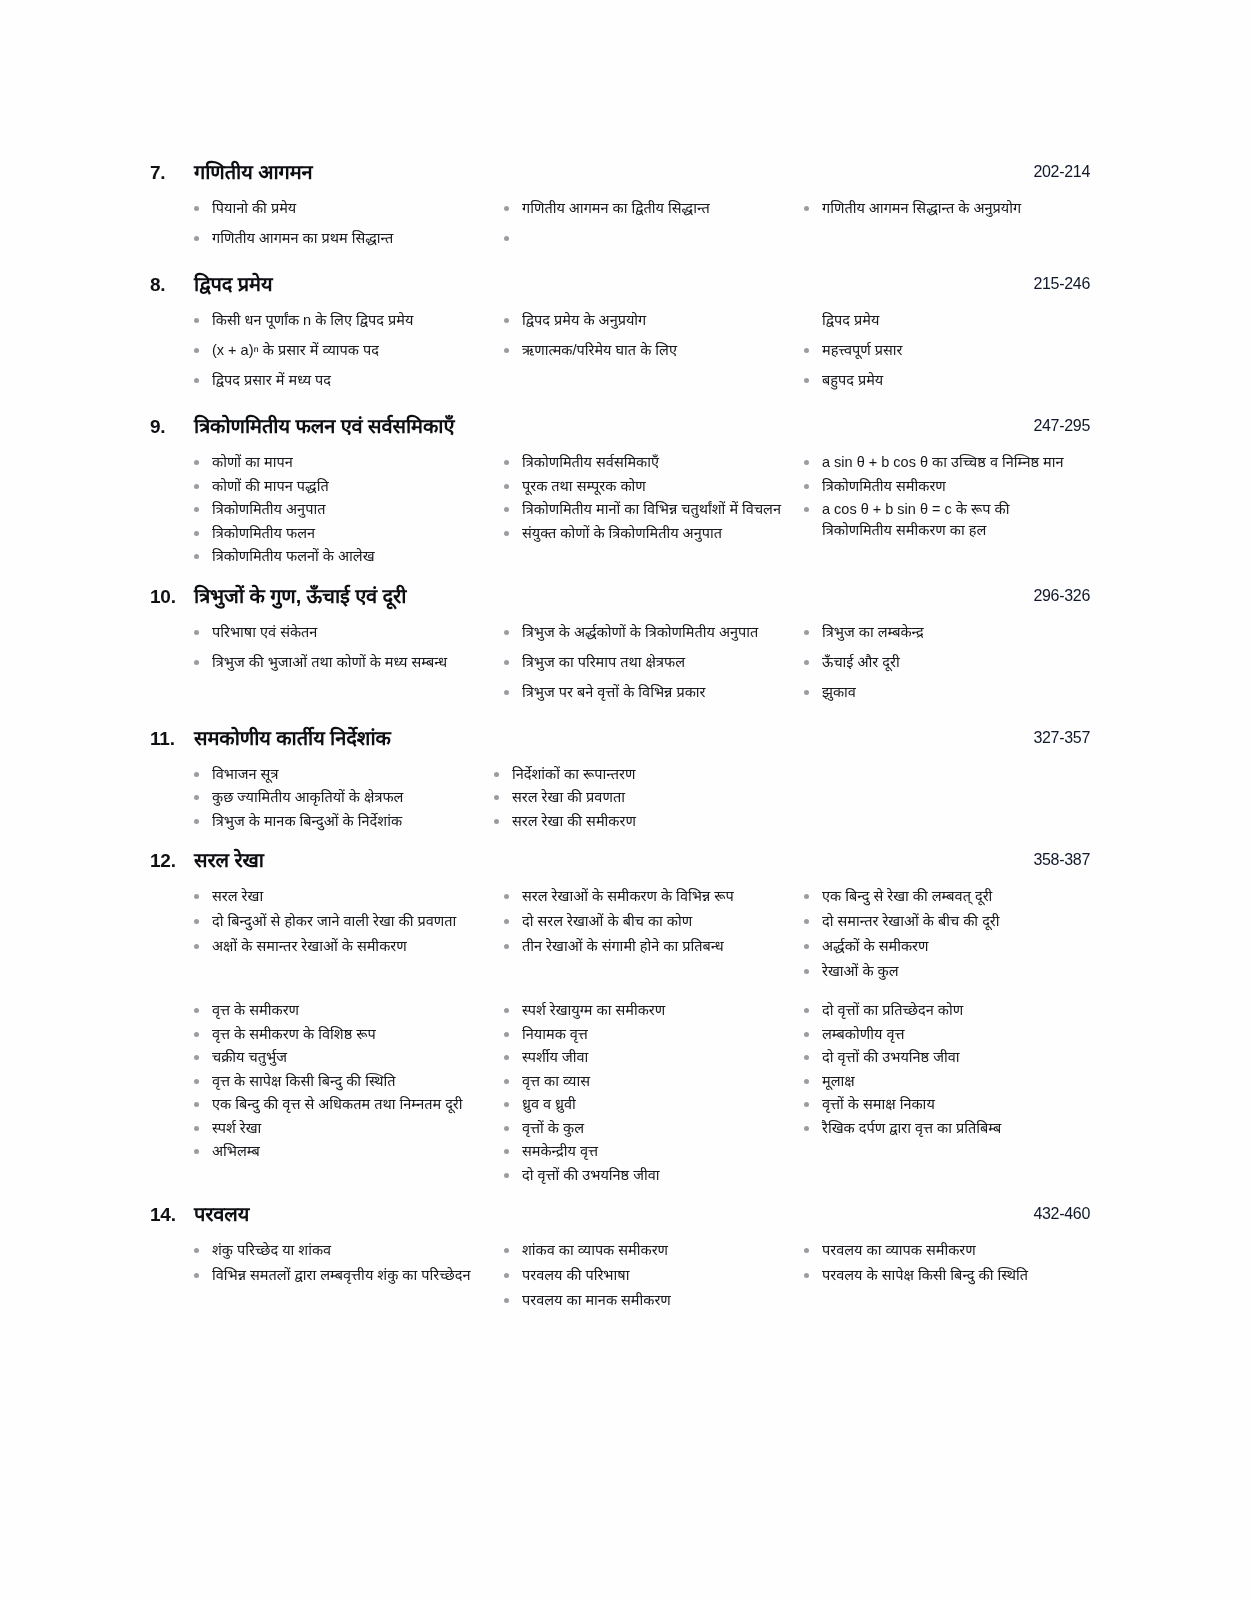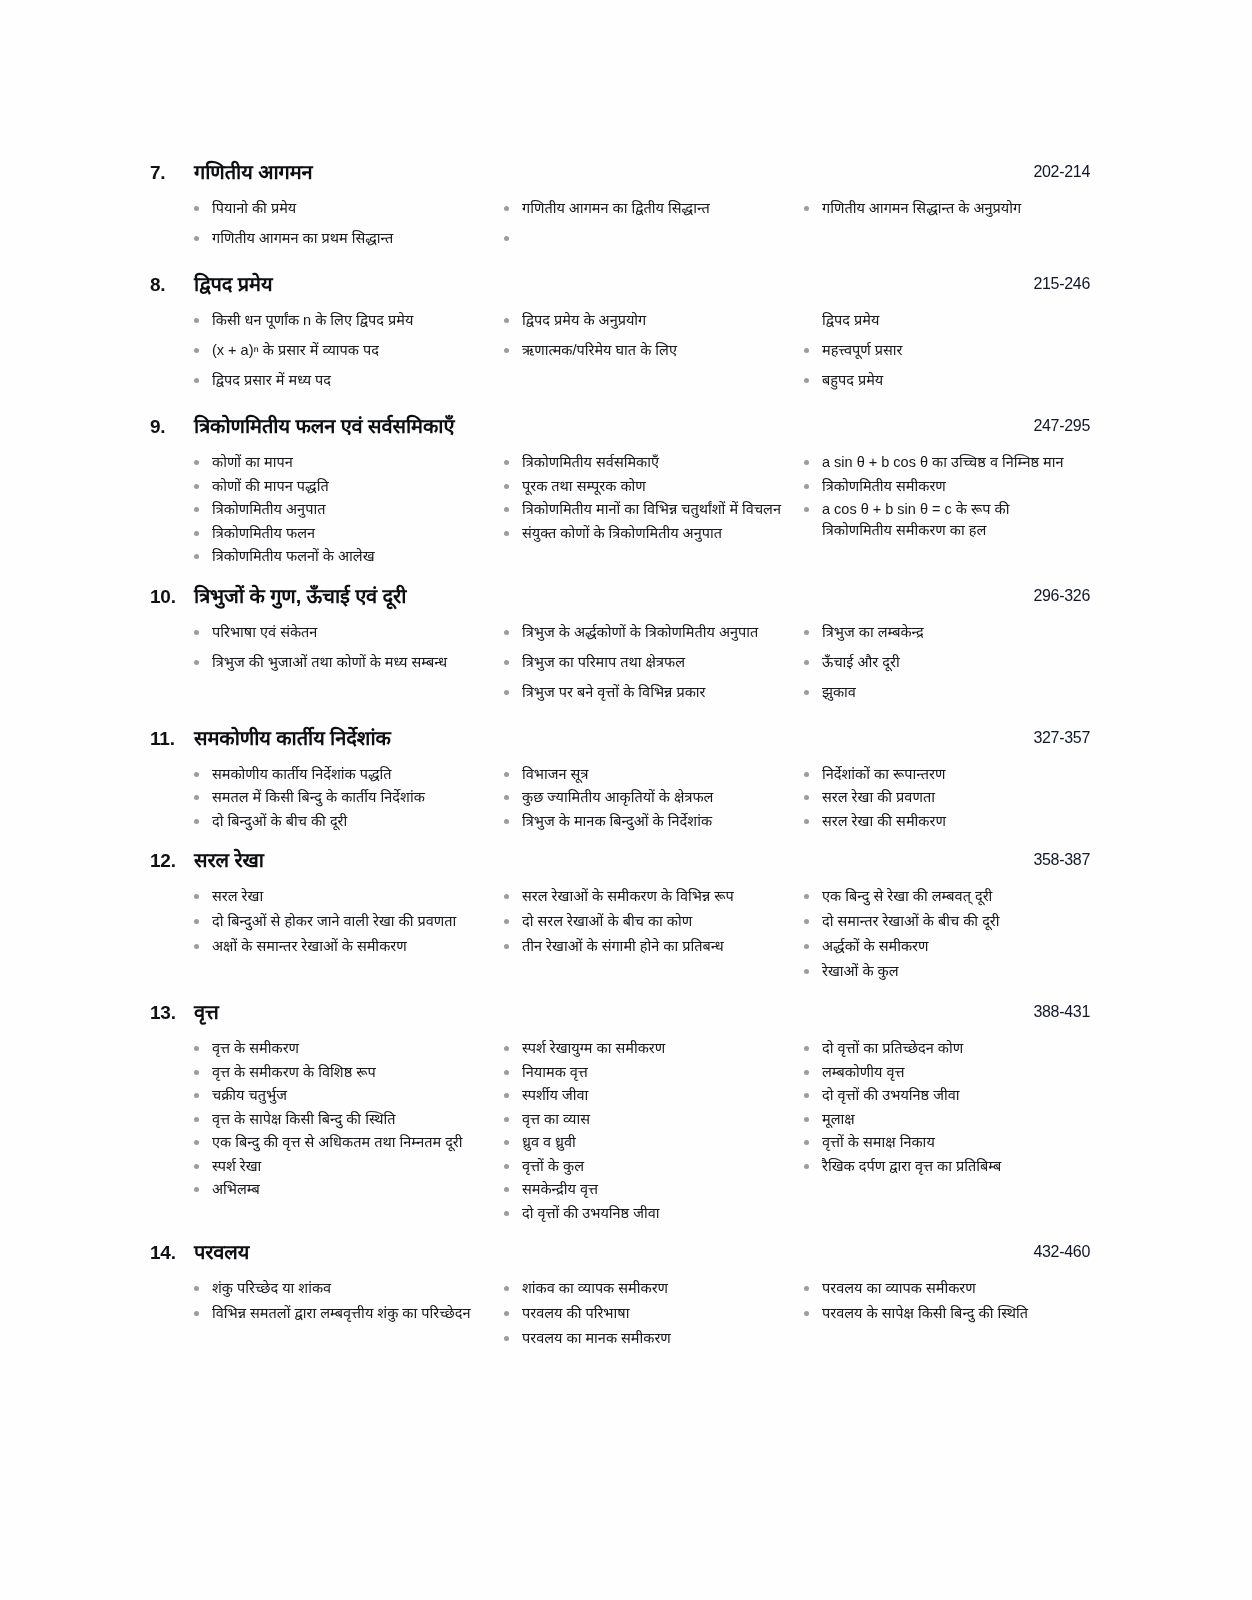--- a/index.html
+++ b/index.html
@@ -237,27 +237,20 @@
           </div>
         </div>
       </div>
       <div class="chapter tight">
         <div class="chapter-head">
           <div class="chapter-num">11.</div>
           <div class="chapter-title">समकोणीय कार्तीय निर्देशांक</div>
           <div class="chapter-pages">327-357</div>
         </div>
         <div class="cols">
-          <div class="col col-1">
-            <ul class="topics">
-              <li><span class="bullet"></span><span class="txt">समकोणीय कार्तीय निर्देशांक पद्धति</span></li>
-              <li><span class="bullet"></span><span class="txt">समतल में किसी बिन्दु के कार्तीय निर्देशांक</span></li>
-              <li><span class="bullet"></span><span class="txt">दो बिन्दुओं के बीच की दूरी</span></li>
-            </ul>
-          </div>
           <div class="col col-2">
             <ul class="topics">
               <li><span class="bullet"></span><span class="txt">विभाजन सूत्र</span></li>
               <li><span class="bullet"></span><span class="txt">कुछ ज्यामितीय आकृतियों के क्षेत्रफल</span></li>
               <li><span class="bullet"></span><span class="txt">त्रिभुज के मानक बिन्दुओं के निर्देशांक</span></li>
             </ul>
           </div>
           <div class="col col-3">
             <ul class="topics">
               <li><span class="bullet"></span><span class="txt">निर्देशांकों का रूपान्तरण</span></li>
@@ -292,25 +285,20 @@
             <ul class="topics">
               <li><span class="bullet"></span><span class="txt">एक बिन्दु से रेखा की लम्बवत् दूरी</span></li>
               <li><span class="bullet"></span><span class="txt">दो समान्तर रेखाओं के बीच की दूरी</span></li>
               <li><span class="bullet"></span><span class="txt">अर्द्धकों के समीकरण</span></li>
               <li><span class="bullet"></span><span class="txt">रेखाओं के कुल</span></li>
             </ul>
           </div>
         </div>
       </div>
       <div class="chapter tight">
-        <div class="chapter-head">
-          <div class="chapter-num">13.</div>
-          <div class="chapter-title">वृत्त</div>
-          <div class="chapter-pages">388-431</div>
-        </div>
         <div class="cols">
           <div class="col col-1">
             <ul class="topics">
               <li><span class="bullet"></span><span class="txt">वृत्त के समीकरण</span></li>
               <li><span class="bullet"></span><span class="txt">वृत्त के समीकरण के विशिष्ठ रूप</span></li>
               <li><span class="bullet"></span><span class="txt">चक्रीय चतुर्भुज</span></li>
               <li><span class="bullet"></span><span class="txt">वृत्त के सापेक्ष किसी बिन्दु की स्थिति</span></li>
               <li><span class="bullet"></span><span class="txt">एक बिन्दु की वृत्त से अधिकतम तथा निम्नतम दूरी</span></li>
               <li><span class="bullet"></span><span class="txt">स्पर्श रेखा</span></li>
               <li><span class="bullet"></span><span class="txt">अभिलम्ब</span></li>

